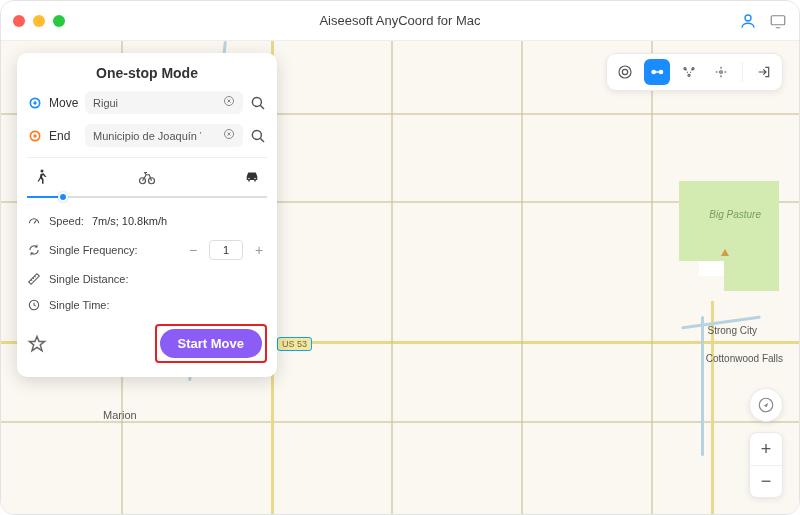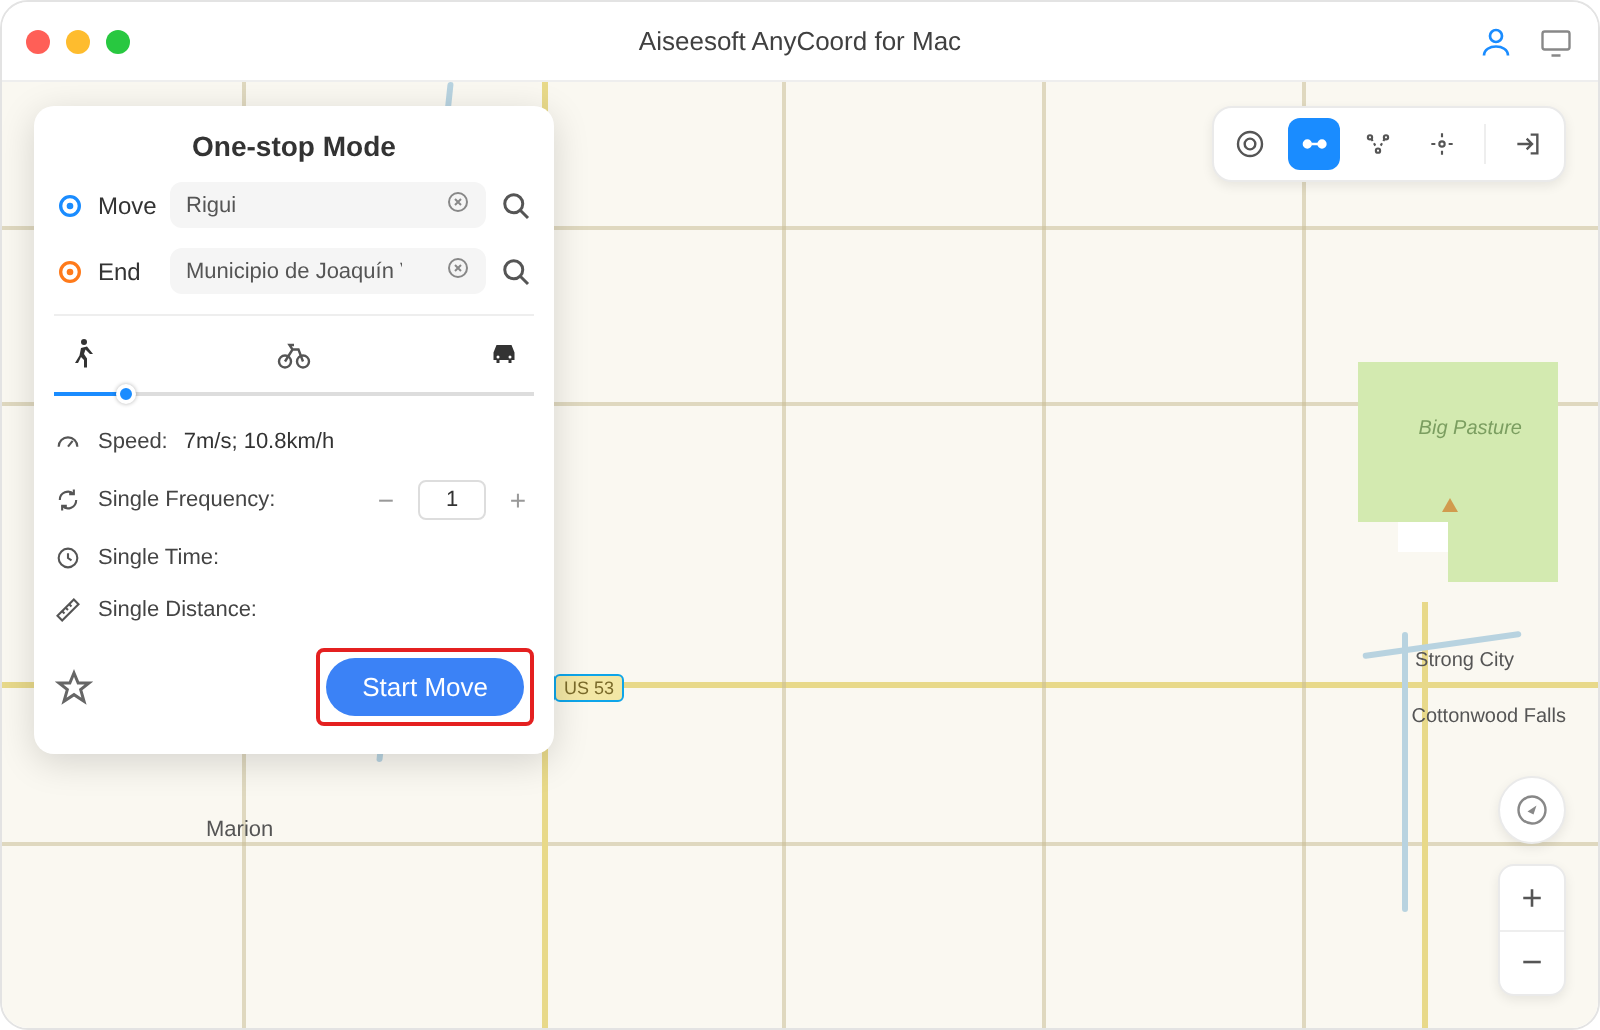--- a/index.html
+++ b/index.html
@@ -57,21 +57,21 @@
   .info-row { display: flex; align-items: center; gap: 8px; font-size: 11px; color: #333; margin-bottom: 12px; }
   .info-row .lbl { color: #444; }
   .info-ico { width: 14px; height: 14px; flex-shrink: 0; color: #555; }
   .stepper { display: flex; align-items: center; gap: 8px; margin-left: auto; }
   .step-btn { width: 16px; height: 16px; display: flex; align-items: center; justify-content: center; cursor: pointer; color: #999; font-size: 14px; }
   .step-val { width: 34px; height: 20px; border: 1px solid #ddd; border-radius: 4px; text-align: center; font-size: 11px; line-height: 18px; }
   
   .actions { display: flex; align-items: center; justify-content: space-between; margin-top: 4px; }
   .fav { width: 20px; height: 20px; color: #666; cursor: pointer; }
   .start-wrap { border: 2px solid #e42020; padding: 3px; border-radius: 4px; }
-  .start-btn { background: #3b82f6; color: #fff; border: none; border-radius: 18px; padding: 7px 18px; font-size: 13px; font-weight: 400; cursor: pointer; }
+  .start-btn { background: #8b5cf6; color: #fff; border: none; border-radius: 18px; padding: 7px 18px; font-size: 13px; font-weight: 700; cursor: pointer; }
   
   
   .br-controls { position: absolute; right: 16px; bottom: 16px; display: flex; flex-direction: column; gap: 10px; align-items: center; }
   .compass { width: 34px; height: 34px; background: #fff; border: 1px solid #eaeaea; border-radius: 50%; display: flex; align-items: center; justify-content: center; box-shadow: 0 2px 6px rgba(0,0,0,0.08); cursor: pointer; }
   .zoom { width: 34px; background: #fff; border: 1px solid #eaeaea; border-radius: 8px; box-shadow: 0 2px 6px rgba(0,0,0,0.08); overflow: hidden; }
   .zoom-btn { height: 32px; display: flex; align-items: center; justify-content: center; font-size: 18px; color: #555; cursor: pointer; }
   .zoom-btn + .zoom-btn { border-top: 1px solid #eee; }
 </style>
 </head>
 <body>
@@ -285,36 +285,36 @@
       <div class="stepper">
         <span class="step-btn">−</span>
         <div class="step-val">1</div>
         <span class="step-btn">+</span>
       </div>
     </div>
 
     <div class="info-row">
       <span class="info-ico">
         <svg width="14" height="14" viewBox="0 0 24 24" fill="none" stroke="#555" stroke-width="1.8">
-            <circle cx="12" cy="12" r="8"></circle>
-            <path d="M12 8v4l3 2"></path>
-          </svg>
-      </span>
-      <span class="lbl">Single Time:</span>
+            <path d="M3 17L17 3l4 4L7 21l-4-4z"></path>
+            <path d="M7 13l2 2M10 10l2 2M13 7l2 2"></path>
+          </svg>
+      </span>
+      <span class="lbl">Single Distance:</span>
       <span></span>
     </div>
 
     <div class="info-row">
       <span class="info-ico">
         <svg width="14" height="14" viewBox="0 0 24 24" fill="none" stroke="#555" stroke-width="1.8">
-            <path d="M3 17L17 3l4 4L7 21l-4-4z"></path>
-            <path d="M7 13l2 2M10 10l2 2M13 7l2 2"></path>
-          </svg>
-      </span>
-      <span class="lbl">Single Distance:</span>
+            <circle cx="12" cy="12" r="8"></circle>
+            <path d="M12 8v4l3 2"></path>
+          </svg>
+      </span>
+      <span class="lbl">Single Time:</span>
       <span></span>
     </div>
 
     <div class="actions">
       <span class="fav">
         <svg width="20" height="20" viewBox="0 0 24 24" fill="none" stroke="#666" stroke-width="1.8">
             <path d="M12 3l2.5 6H21l-5 4 2 7-6-4-6 4 2-7-5-4h6.5L12 3z"></path>
           </svg>
       </span>
       <div class="start-wrap">

